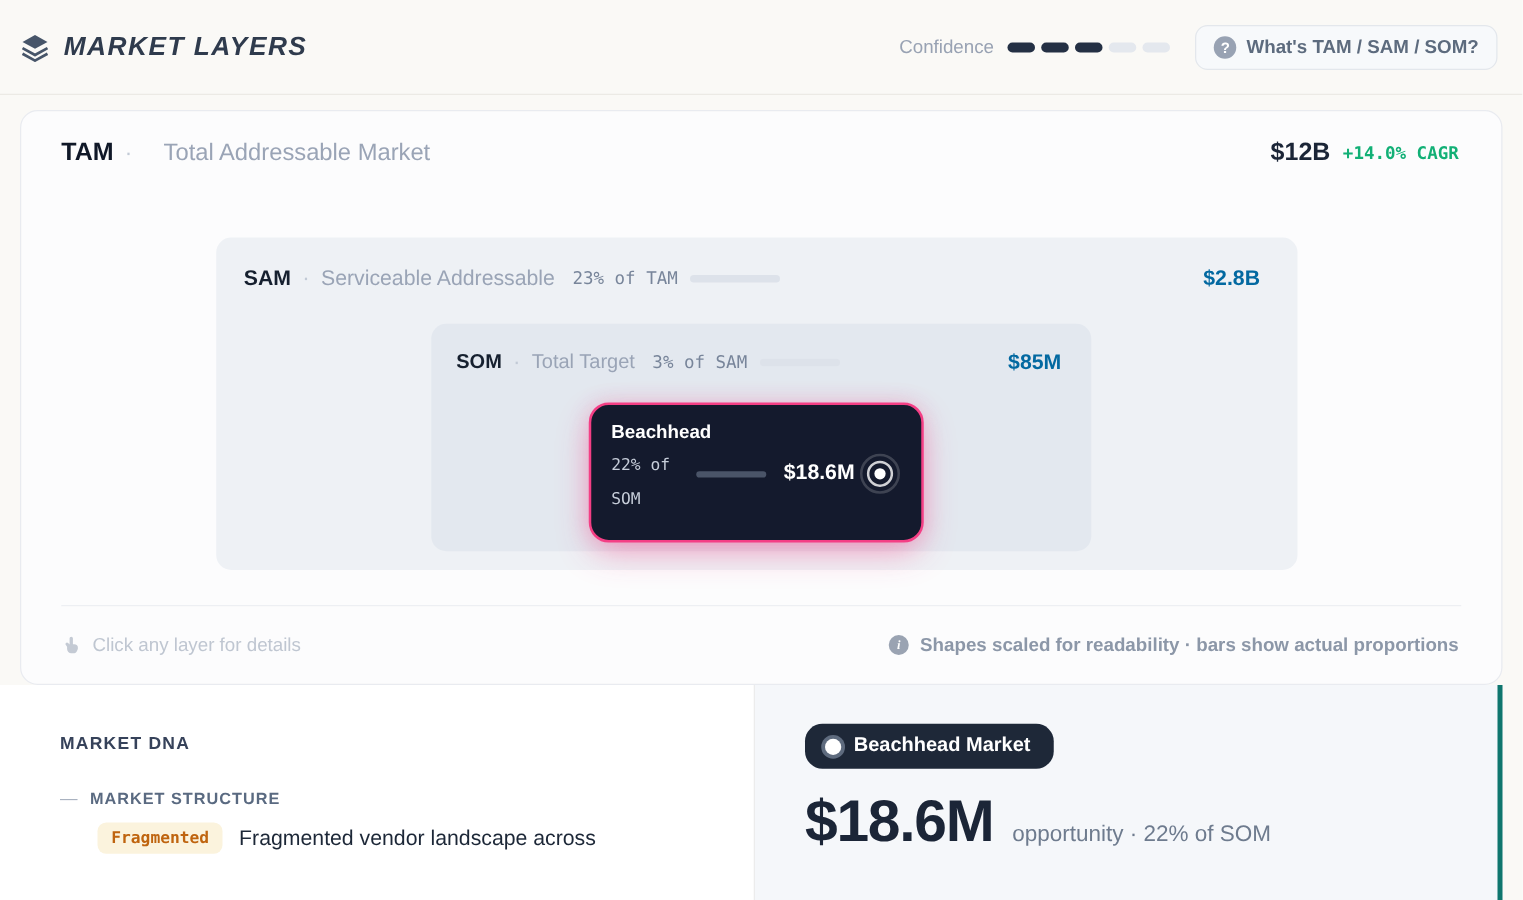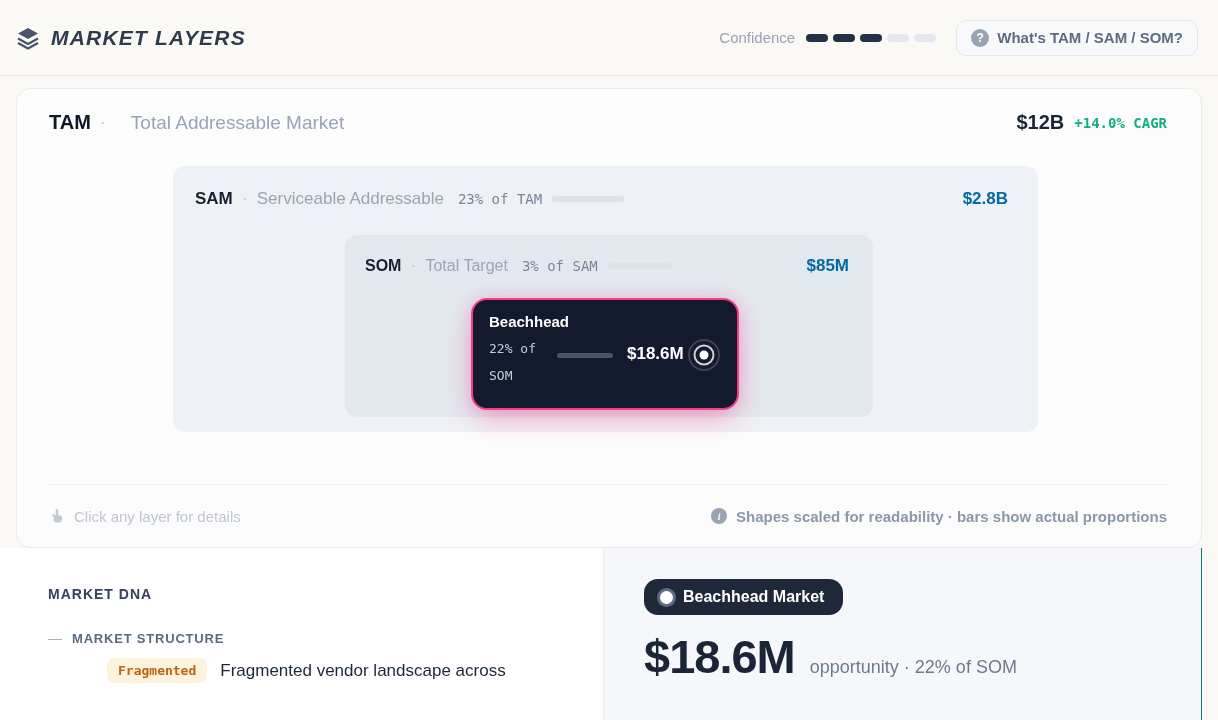--- a/index.html
+++ b/index.html
@@ -30,21 +30,21 @@
               border-radius:14px; padding:22px 34px 0 32px; position:relative; }
   .layer-head { display:flex; align-items:center; justify-content:space-between; }
   .lt { display:flex; align-items:center; }
   .abbr-tam { font-size:20px; font-weight:800; color:#101828; }
   .sep { color:#c2cad6; margin:0 9px; font-size:18px; }
   .name-tam { font-size:19px; color:#9aa4b6;margin-left:16px; }
   .val-tam { font-size:20px; font-weight:800; color:#1b2537; }
   .cagr { font-size:14px; font-weight:700; color:#12b076; margin-left:10px; }
 
   
-  .sam-card { margin:32px 0 0 124px; width:865px; height:266px; background:#eef1f5;
+  .sam-card { margin:56px 0 0 124px; width:865px; height:266px; background:#eef1f5;
               border-radius:12px; padding:22px 30px 0 22px; }
   .abbr-sam { font-size:17px; font-weight:800; color:#16202f; }
   .name-sam { font-size:17px; color:#9aa4b6; }
   .share { font-size:14px; color:#78859a; margin-left:14px; }
   .mini-bar { height:6px; border-radius:3px; background:#dde2ea; margin-left:10px; overflow:hidden; }
   .mini-bar .fill { height:100%; border-radius:3px; background:#394457; min-width:5px; }
   .bar-sam { width:72px; } .bar-som { width:64px; }
   .val-sub { font-size:17px; font-weight:800; color:#0369a1; }
 
   
@@ -80,24 +80,24 @@
 
   
   .bottom { display:flex; height:172px; margin-top:0; }
   .dna-panel { width:604px; background:#ffffff; border-right:1px solid #ececec; padding:38px 20px 0 48px; }
   .dna-title { font-size:14px; font-weight:800; letter-spacing:1px; color:#36425a; }
   .section-row { display:flex; align-items:center; gap:10px; margin-top:28px; }
   .dash { color:#a9b2c0; font-size:14px; }
   .section-title { font-size:13px; font-weight:700; letter-spacing:.8px; color:#5a6a81; }
   .badge-row { display:flex; align-items:center; margin:12px 0 0 30px; }
   .badge { background:#fbf3dd; color:#bf640f; font-size:13px; font-weight:600;
-           padding:5px 11px; border-radius:7px;margin-left:29px; }
+           padding:5px 11px; border-radius:7px; }
   .badge-text { font-size:17px; color:#1c2737; margin-left:13px; }
 
-  .bh-panel { width:598px; background:#f5f7fa; border-right:1px solid #0f766e; padding:31px 0 0 40px; }
+  .bh-panel { width:598px; background:#f5f7fa; border-right:4px solid #0f766e; padding:31px 0 0 40px; }
   .bh-pill { display:inline-flex; align-items:center; gap:10px; background:#1e2838; border-radius:14px;
              padding:9px 19px 9px 14px; cursor:pointer; }
   .dot-ic { width:13px; height:13px; border-radius:50%; background:#fff;
             box-shadow:0 0 0 3px rgba(148,163,184,.55); margin-left:2px; }
   .bh-pill-label { color:#fff; font-size:16px; font-weight:700; }
   .bh-value-row { display:flex; align-items:baseline; margin-top:14px; }
   .bh-big { font-size:47px; font-weight:800; color:#1b2537; letter-spacing:-1px; }
   .bh-caption { font-size:18px; color:#6e7b8e; margin-left:15px; }
 </style>
 </head>

